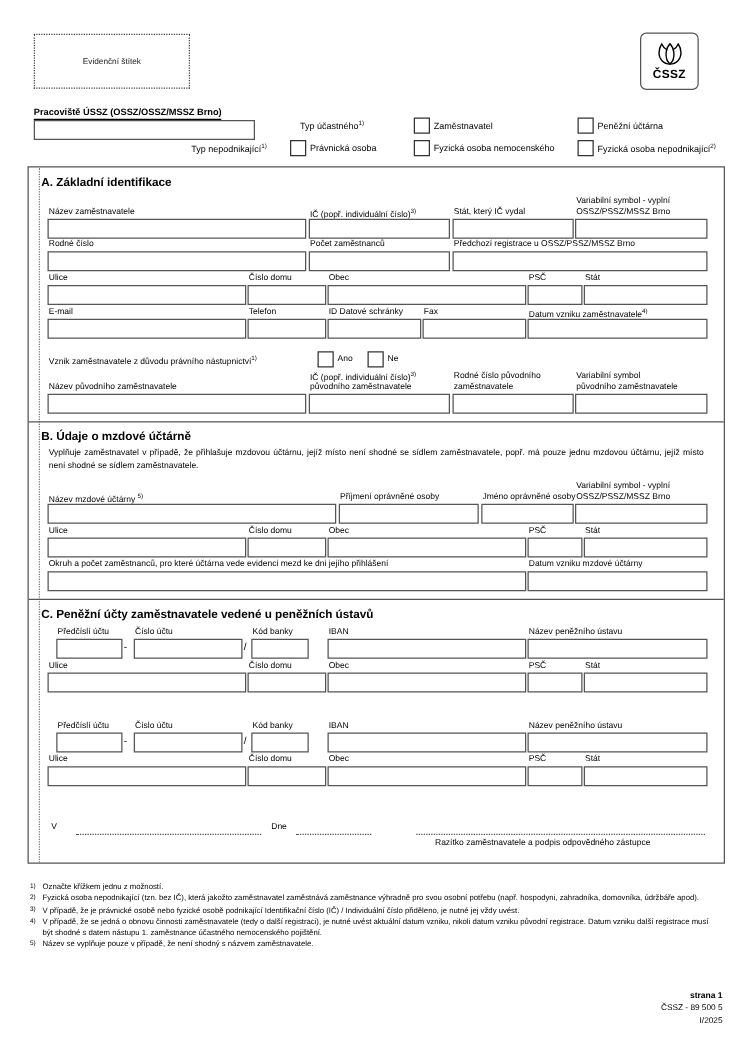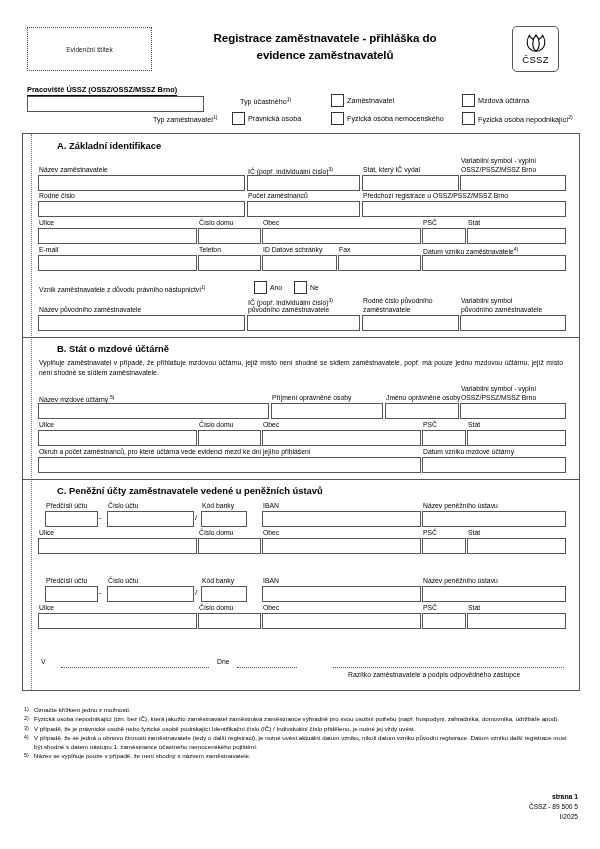--- a/index.html
+++ b/index.html
@@ -23,21 +23,21 @@
     position:absolute;left:160px;top:30px;width:330px;
     text-align:center;font-size:11.6px;font-weight:bold;line-height:1.45;
     letter-spacing:-0.1px;
   }
   .logo-box{
     position:absolute;left:512px;top:26px;width:45px;height:44px;
     border:1px solid #555;border-radius:5px;
     display:flex;flex-direction:column;align-items:center;justify-content:center;
   }
   .logo-glyph{width:28px;height:20px;display:block;}
-  .logo-text{font-size:9.5px;font-weight:normal;letter-spacing:0.3px;margin-top:1px;}
+  .logo-text{font-size:9.5px;font-weight:bold;letter-spacing:0.3px;margin-top:1px;}
 
   
   .pracoviste-label{
     position:absolute;left:27px;top:85px;font-size:7.4px;font-weight:bold;
     border-bottom:1px solid #000;padding-bottom:1px;
   }
   .pracoviste-input{
     position:absolute;left:27px;top:96px;width:175px;height:14px;
     border:1px solid #555;background:#fff;
   }
@@ -51,21 +51,21 @@
   .mainframe{
     position:absolute;left:22px;top:133px;width:556px;height:556px;
     border:1px solid #555;
   }
   .inner-fold{
     position:absolute;left:8px;top:0;width:0;height:556px;
     border-left:1px dotted #777;
   }
   .sec-div{position:absolute;left:0;width:556px;border-top:1px solid #555;}
 
-  .sec-title{position:absolute;font-size:9.4px;font-weight:bold;margin-left:24px;}
+  .sec-title{position:absolute;font-size:9.4px;font-weight:bold;}
   .sec-note{position:absolute;font-size:6.8px;line-height:1.5;text-align:justify;}
 
   
   .fl{position:absolute;font-size:6.8px;white-space:nowrap;}
   .fi{position:absolute;height:14px;border:1px solid #555;background:#fff;}
   .sup{font-size:5px;vertical-align:super;}
   .sep{position:absolute;font-size:8px;}
 
   
   .sig-dots{position:absolute;border-bottom:1px dotted #555;height:0;}
@@ -80,52 +80,48 @@
   .footer .pg{font-weight:bold;font-size:6.8px;}
 </style>
 </head>
 <body>
 
 <div class="page">
 
   <div class="header">
     <div class="evid-box">
       <span>Evidenční štítek</span>
-    </div>
-    <div class="title">
-      <span>Registrace zaměstnavatele - přihláška do</span><br>
-      <span>evidence zaměstnavatelů</span>
     </div>
     <div class="logo-box">
       <svg class="logo-glyph" viewBox="0 0 28 20">
         <g fill="none" stroke="#000" stroke-width="1.1">
           <path d="M14 18.2 C8.6 18.2 5.2 14 5.2 9.4 C5.2 6.2 6.4 3.6 7.4 2.2 C8.3 4.2 9.6 5.6 11 6.4"></path>
           <path d="M14 18.2 C19.4 18.2 22.8 14 22.8 9.4 C22.8 6.2 21.6 3.6 20.6 2.2 C19.7 4.2 18.4 5.6 17 6.4"></path>
           <path d="M14 18.2 C11.6 16.2 10.6 12.6 10.9 9.2 C11.1 6.4 12.3 3.8 14 2.0 C15.7 3.8 16.9 6.4 17.1 9.2 C17.4 12.6 16.4 16.2 14 18.2 Z"></path>
         </g>
       </svg>
       <div class="logo-text">ČSSZ</div>
     </div>
   </div>
 
   <div class="pracoviste-label">Pracoviště ÚSSZ (OSSZ/OSSZ/MSSZ Brno)</div>
   <div class="pracoviste-input"></div>
 
   <div class="lbl-typ-prihlasky">
     <span>Typ účastného</span><span class="sup">1)</span>
   </div>
   <div class="lbl-typ-zam">
-    <span>Typ zaměstnavatel</span><span class="sup">1)</span>
+    <span>Typ nepodnikající</span><span class="sup">1)</span>
   </div>
 
   <div class="cbx" style="left:331px;top:94px;"></div>
   <div class="cbx-lbl" style="left:347px;top:96px;">Zaměstnavatel</div>
 
   <div class="cbx" style="left:462px;top:94px;"></div>
-  <div class="cbx-lbl" style="left:478px;top:96px;">Mzdová účtárna</div>
+  <div class="cbx-lbl" style="left:478px;top:96px;">Peněžní účtárna</div>
 
   <div class="cbx" style="left:232px;top:112px;"></div>
   <div class="cbx-lbl" style="left:248px;top:114px;text-align:right;">Právnická osoba</div>
 
   <div class="cbx" style="left:331px;top:112px;"></div>
   <div class="cbx-lbl" style="left:347px;top:114px;">Fyzická osoba nemocenského</div>
 
   <div class="cbx" style="left:462px;top:112px;"></div>
   <div class="cbx-lbl" style="left:478px;top:114px;"><span>Fyzická osoba nepodnikající</span><span class="sup">2)</span></div>
 
@@ -190,21 +186,21 @@
     <div class="fl" style="left:438px;top:163px;">Variabilní symbol</div>
     <div class="fl" style="left:438px;top:172px;">původního zaměstnavatele</div>
     <div class="fl" style="left:16px;top:172px;">Název původního zaměstnavatele</div>
 
     <div class="fi" style="left:15px;top:181px;width:205px;"></div>
     <div class="fi" style="left:224px;top:181px;width:111px;"></div>
     <div class="fi" style="left:339px;top:181px;width:95px;"></div>
     <div class="fi" style="left:437px;top:181px;width:104px;"></div>
 
     <div class="sec-div" style="top:203px;"></div>
-    <div class="sec-title" style="left:10px;top:209px;">B. Stát o mzdové účtárně</div>
+    <div class="sec-title" style="left:10px;top:209px;">B. Údaje o mzdové účtárně</div>
     <div class="sec-note" style="left:16px;top:224px;width:524px;">Vyplňuje zaměstnavatel v případě, že přihlašuje mzdovou účtárnu, jejíž místo není shodné se sídlem zaměstnavatele, popř. má pouze jednu mzdovou účtárnu, jejíž místo není shodné se sídlem zaměstnavatele.</div>
 
     <div class="fl" style="left:16px;top:260px;"><span>Název mzdové účtárny</span> <span class="sup">5)</span></div>
     <div class="fl" style="left:249px;top:260px;">Příjmení oprávněné osoby</div>
     <div class="fl" style="left:363px;top:260px;">Jméno oprávněné osoby</div>
     <div class="fl" style="left:438px;top:251px;">Variabilní symbol - vyplní</div>
     <div class="fl" style="left:438px;top:260px;">OSSZ/PSSZ/MSSZ Brno</div>
 
     <div class="fi" style="left:15px;top:269px;width:229px;"></div>
     <div class="fi" style="left:248px;top:269px;width:110px;"></div>

